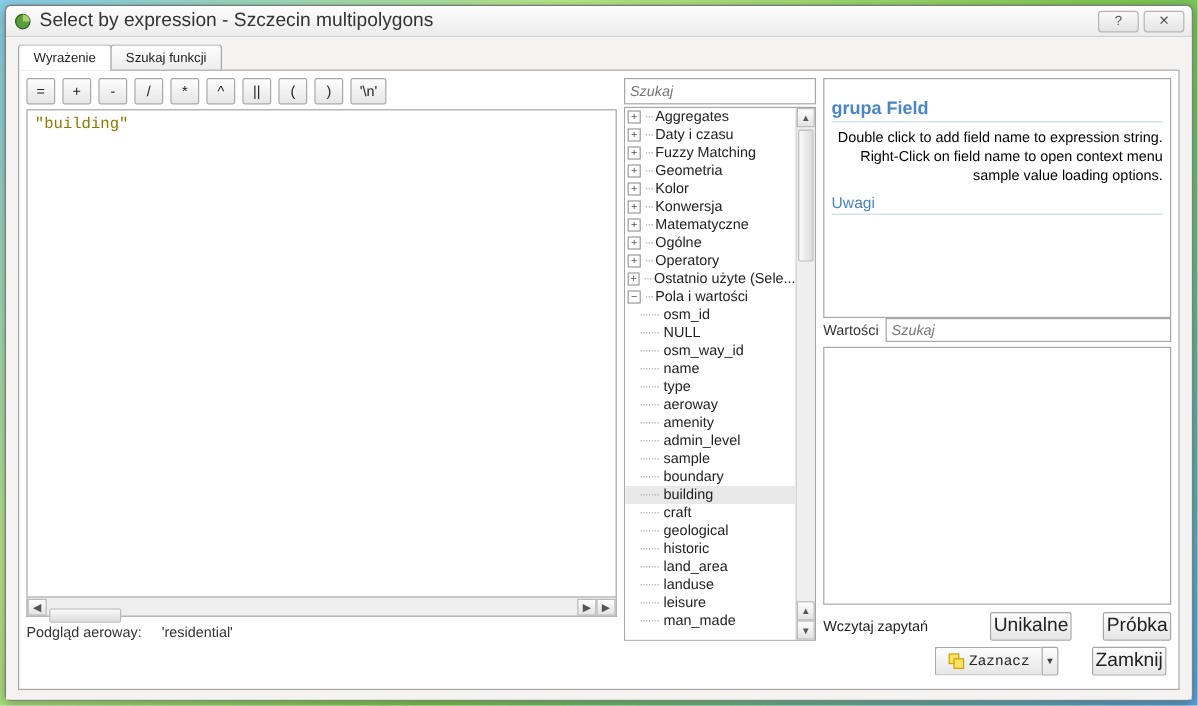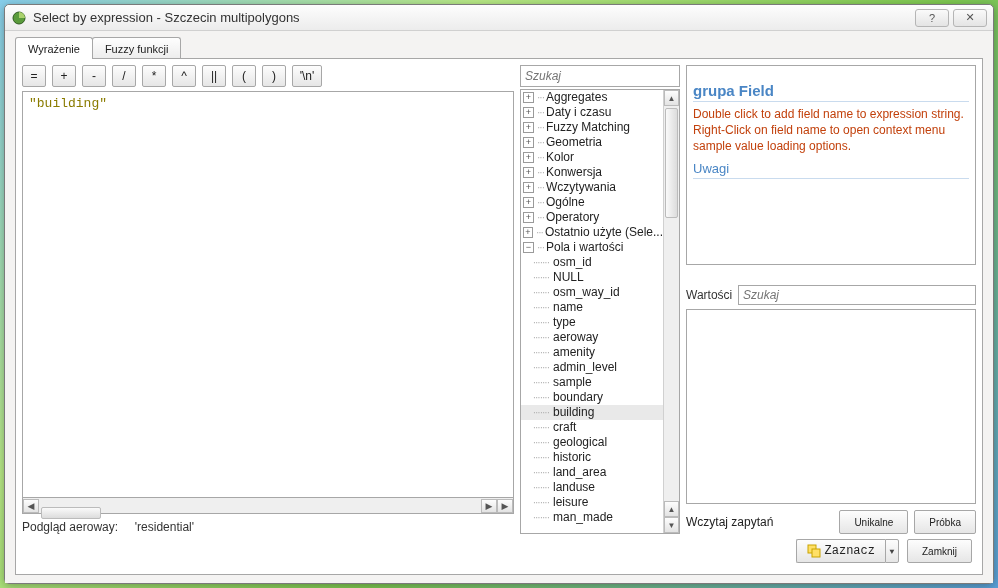--- a/index.html
+++ b/index.html
@@ -3,21 +3,21 @@
 <meta charset="utf-8">
 <style>
   * { box-sizing: border-box; }
   html, body { margin:0; padding:0; font-family: "Segoe UI", Tahoma, sans-serif; font-size:12px; color:#222; }
   body { background: linear-gradient(135deg,#87ceeb 0%,#b8e986 30%,#7ec850 60%,#5aa0d8 100%); width:998px; height:588px; overflow:hidden; }
 
   
   .window { position:absolute; left:4px; top:4px; right:4px; bottom:4px; background:#fff; border:1px solid #7a7a7a; border-radius:5px; box-shadow:0 2px 10px rgba(0,0,0,0.3); display:flex; flex-direction:column; }
   .titlebar { height:26px; background:linear-gradient(#fdfdfd,#ececec); border-bottom:1px solid #d0d0d0; display:flex; align-items:center; padding:0 6px; border-top-left-radius:5px; border-top-right-radius:5px; }
   .titlebar .app-icon { width:16px; height:16px; margin-right:6px; }
-  .titlebar .title { flex:1; font-size:13px; color:#333; }
+  .titlebar .title { flex:1; font-size:16px; color:#333; }
   .winbtn { width:34px; height:18px; border:1px solid #b5b5b5; border-radius:3px; background:linear-gradient(#fafafa,#e4e4e4); margin-left:4px; display:flex; align-items:center; justify-content:center; font-family:sans-serif; font-size:11px; color:#555; cursor:pointer; }
   .content { flex:1; padding:6px 10px 8px 10px; background:#f4f3f2; display:flex; flex-direction:column; }
 
   
   .tabrow { height:22px; display:flex; align-items:flex-end;text-align:center; }
   .tab { height:22px; padding:0 12px; border:1px solid #a7a7a7; border-bottom:none; background:linear-gradient(#fefefe,#ececec); border-top-left-radius:3px; border-top-right-radius:3px; margin-right:-1px; display:flex; align-items:center; cursor:pointer; font-size:11px; }
   .tab.active { background:#fff; position:relative; z-index:2; }
   .tabpanel { flex:1; background:#fff; border:1px solid #a7a7a7; margin-top:-1px; display:flex; flex-direction:column; min-height:0; padding:6px; }
 
   .maincols { flex:1; display:flex; min-height:0; gap:6px; }
@@ -50,27 +50,27 @@
   .treeitem .dots { color:#b0b0b0; letter-spacing:-1px; margin-right:2px; font-size:10px; }
   .treeitem .dotsi { color:#b0b0b0; display:inline-block; width:28px; text-align:right; letter-spacing:-1px; margin-right:4px; font-size:10px; }
   .treeitem.selected { background:#e9e9e9; }
   .treeitem .lbl { cursor:pointer; }
 
   
   .rightcol { flex:1; display:flex; flex-direction:column; min-height:0; }
   .helpbox { border:1px solid #a7a7a7; background:#fff; padding:16px 6px; height:200px; overflow:hidden; }
   .grouptitle { color:#4a86c5; font-size:15px; font-weight:bold; border-bottom:1px solid #c9dbee; padding-bottom:2px; margin-bottom:4px; }
   .grouptitle.sub { font-size:13px; font-weight:normal; margin-top:6px; }
-  .helpbody { font-size:12px; line-height:1.35; color:#c2410c; }
-  .valrow { margin-top:20px; display:flex; align-items:center; gap:4px; }
+  .helpbody { font-size:12px; line-height:1.35; color:#000000;text-align:right; }
+  .valrow { margin-top:0; display:flex; align-items:center; gap:4px; }
   .valrow label { font-size:12px; color:#333; width:48px; }
   .valrow input { flex:1; height:20px; border:1px solid #a7a7a7; background:#fff; padding:0 4px; font-size:12px; color:#999; font-style:italic; outline:none; }
   .vallist { flex:1; margin-top:4px; border:1px solid #a7a7a7; background:#fff; }
   .rightbtns { display:flex; gap:6px; justify-content:space-between; margin-top:6px; }
-  .stdbtn { height:24px; padding:0 14px; border:1px solid #a7a7a7; border-radius:2px; background:linear-gradient(#fdfdfd,#e6e6e6); font-size:10px; cursor:pointer; display:inline-flex; align-items:center; justify-content:center; }
+  .stdbtn { height:24px; padding:0 2px; border:1px solid #a7a7a7; border-radius:2px; background:linear-gradient(#fdfdfd,#e6e6e6); font-size:16px; cursor:pointer; display:inline-flex; align-items:center; justify-content:center;margin-left:20px; }
 
   
   .footer { height:34px; display:flex; justify-content:flex-end; align-items:center; gap:8px; padding:0 4px; }
   .selectbtn { display:flex;font-family:Liberation Mono, monospace; }
   .selectbtn .main { height:24px; padding:0 10px; border:1px solid #a7a7a7; border-right:none; border-top-left-radius:2px; border-bottom-left-radius:2px; background:linear-gradient(#fdfdfd,#e6e6e6); display:flex; align-items:center; gap:4px; cursor:pointer; font-size:12px; }
   .selectbtn .dd { width:14px; height:24px; border:1px solid #a7a7a7; border-top-right-radius:2px; border-bottom-right-radius:2px; background:linear-gradient(#fdfdfd,#e6e6e6); display:flex; align-items:center; justify-content:center; cursor:pointer; font-size:8px; color:#444; }
   .selicon { width:14px; height:14px; }
 </style>
 </head>
 <body>
@@ -84,21 +84,21 @@
     </svg>
     <div class="title">Select by expression - Szczecin multipolygons</div>
     <div class="winbtn">?</div>
     <div class="winbtn">✕</div>
   </div>
 
   <div class="content">
 
     <div class="tabrow">
       <div class="tab active">Wyrażenie</div>
-      <div class="tab">Fuzzy funkcji</div>
+      <div class="tab">Szukaj funkcji</div>
     </div>
 
     <div class="tabpanel">
 
       <div class="maincols">
 
         <div class="leftcol">
           <div class="opbar">
             <div class="opbtn">=</div>
             <div class="opbtn">+</div>
@@ -159,21 +159,21 @@
                   <span class="lbl">Kolor</span>
                 </div>
                 <div class="treeitem">
                   <span class="exp">+</span>
                   <span class="dots">···</span>
                   <span class="lbl">Konwersja</span>
                 </div>
                 <div class="treeitem">
                   <span class="exp">+</span>
                   <span class="dots">···</span>
-                  <span class="lbl">Wczytywania</span>
+                  <span class="lbl">Matematyczne</span>
                 </div>
                 <div class="treeitem">
                   <span class="exp">+</span>
                   <span class="dots">···</span>
                   <span class="lbl">Ogólne</span>
                 </div>
                 <div class="treeitem">
                   <span class="exp">+</span>
                   <span class="dots">···</span>
                   <span class="lbl">Operatory</span>

